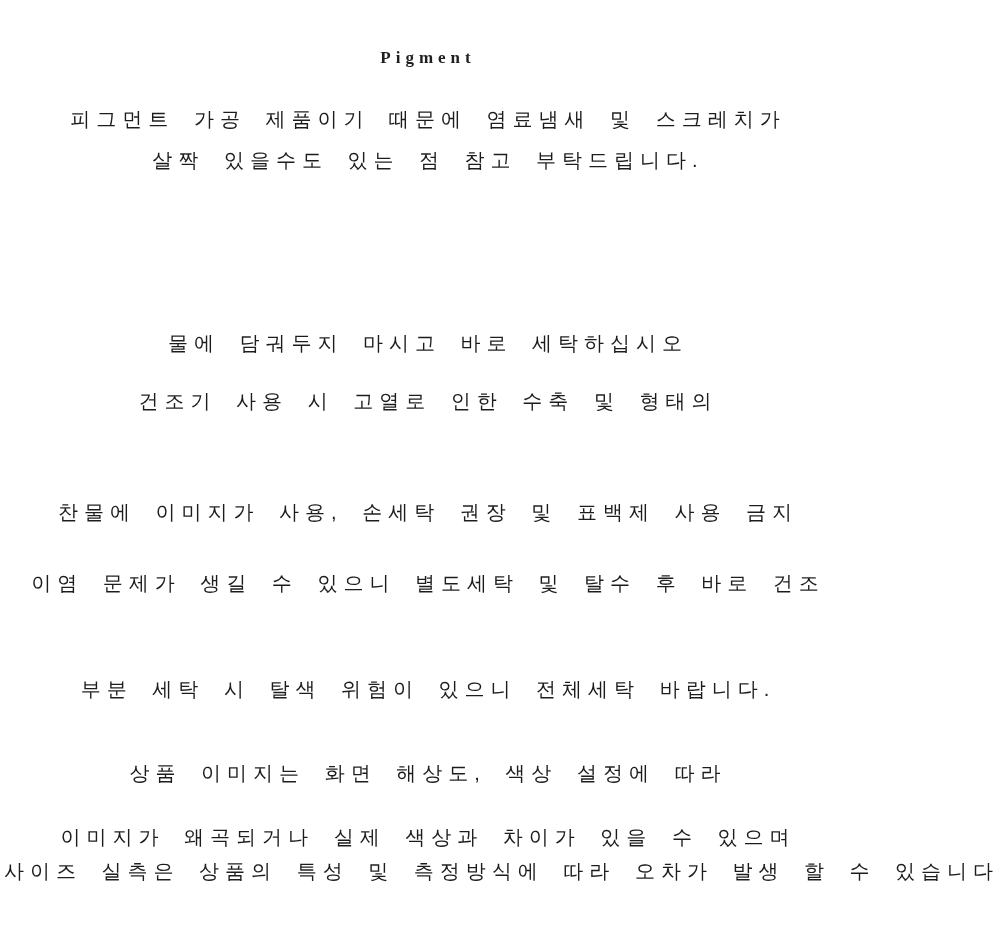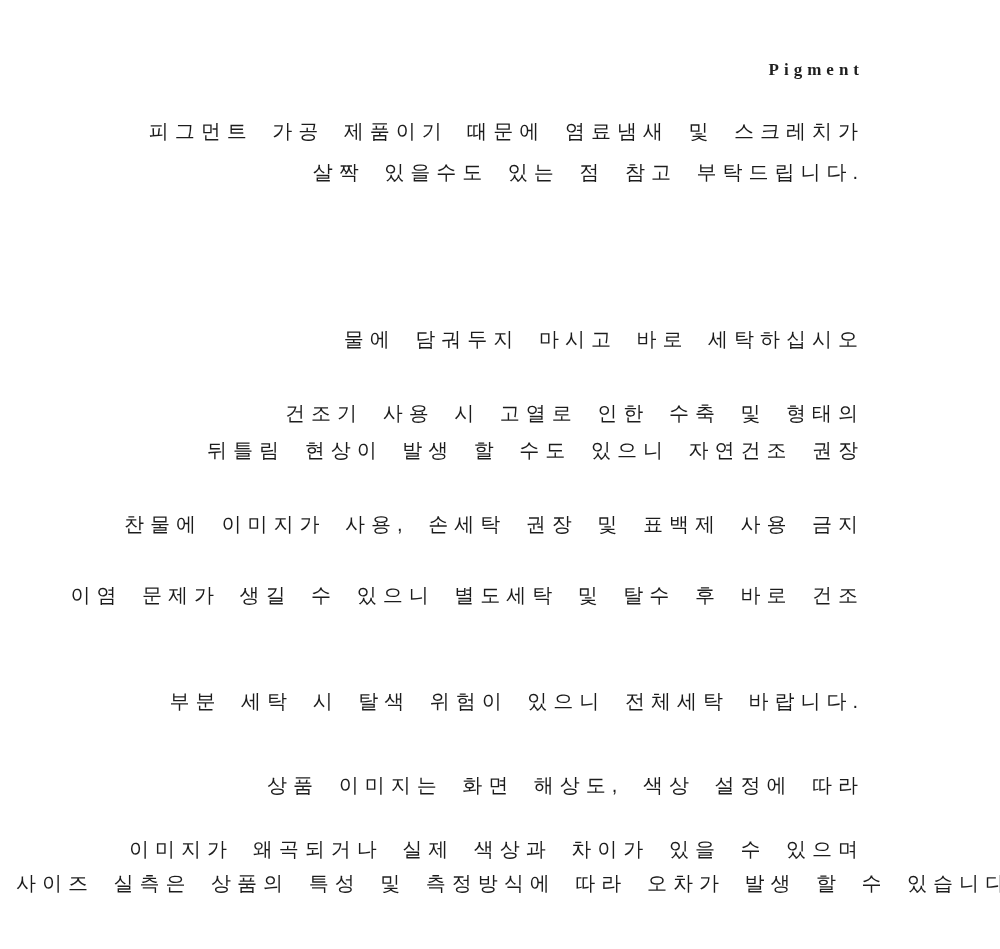--- a/index.html
+++ b/index.html
@@ -12,23 +12,23 @@
     width: 1000px;
     height: 949px;
     background: #ffffff;
     overflow: hidden;
     font-family: "Liberation Sans", sans-serif;
   }
   .line {
     position: absolute;
     left: 0;
     width: 848px;
-    text-align: right;
+    text-align: center;
     white-space: nowrap;
-    margin: 16px;
+    margin: 4px;
   }
   .en-title {
     font-family: "Liberation Serif", "DejaVu Serif", serif;
     font-size: 17px;
     font-weight: 600;
     letter-spacing: 5px;
     color: #1f1f1f;
     line-height: 22px;
   }
   .ko-line {
@@ -46,25 +46,24 @@
 
 <div class="page">
 
   <div class="line en-title" style="top:43px">Pigment</div>
 
   <div class="line ko-line" style="top:143px">살짝 있을수도 있는 점 참고 부탁드립니다.</div>
 
   <div class="line ko-line" style="top:102px">피그먼트 가공 제품이기 때문에 염료냄새 및 스크레치가</div>
 
 
-  <div class="line ko-line" style="top:310px">물에 담궈두지 마시고 바로 세탁하십시오</div>
+  <div class="line ko-line" style="top:326px">물에 담궈두지 마시고 바로 세탁하십시오</div>
 
   <div class="line ko-line" style="top:384px">건조기 사용 시 고열로 인한 수축 및 형태의</div>
 
-  <div class="line ko-line" style="top:421px">뒤틀림 현상이 발생 할 수도 있으니 자연건조 권장</div>
 
   <div class="line ko-line" style="top:495px">찬물에 이미지가 사용, 손세탁 권장 및 표백제 사용 금지</div>
 
   <div class="line ko-line" style="top:566px">이염 문제가 생길 수 있으니 별도세탁 및 탈수 후 바로 건조</div>
 
   <div class="line ko-line" style="top:672px">부분 세탁 시 탈색 위험이 있으니 전체세탁 바랍니다.</div>
 
   <div class="line ko-line" style="top:756px">상품 이미지는 화면 해상도, 색상 설정에 따라</div>
 
   <div class="line ko-line" style="top:820px">이미지가 왜곡되거나 실제 색상과 차이가 있을 수 있으며</div>

